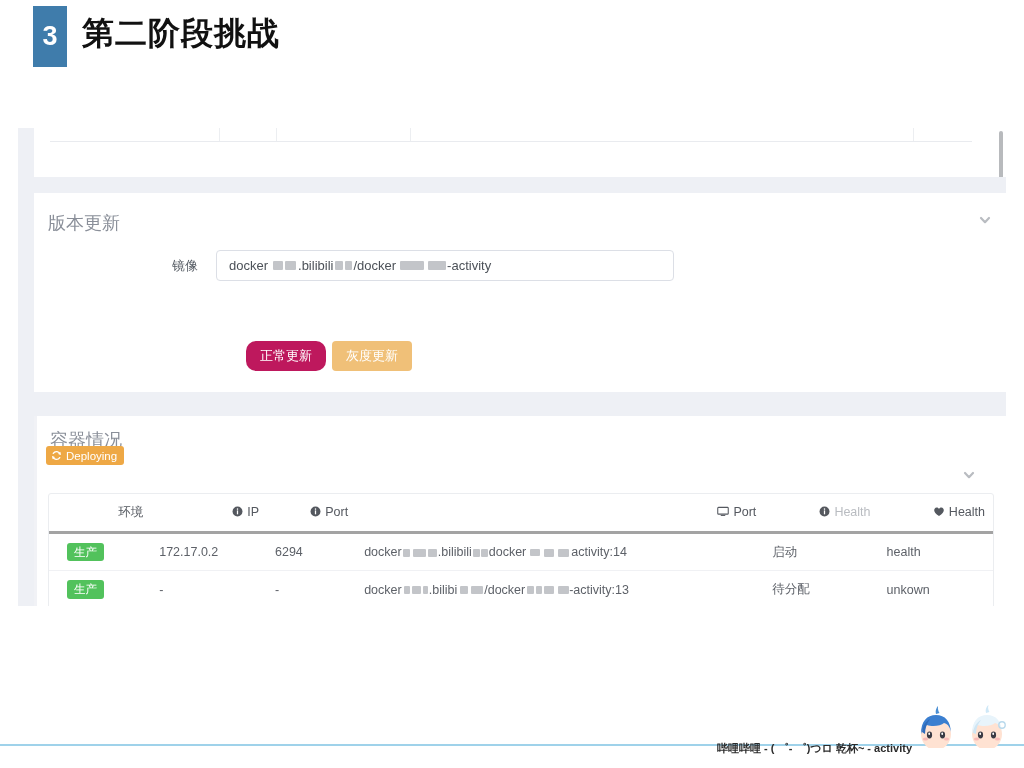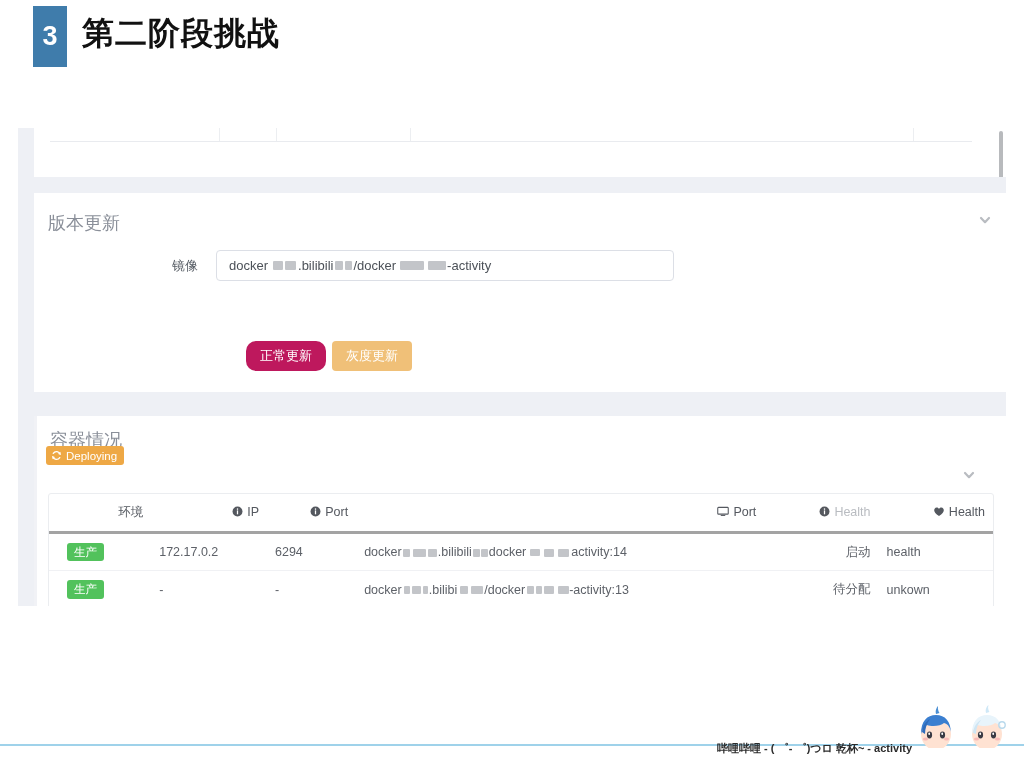--- a/index.html
+++ b/index.html
@@ -265,21 +265,21 @@
     color: #5d6168;
     padding: 9px 8px;
     border-bottom: 1px solid #f0f1f4;
     white-space: nowrap;
   }
   table.ctbl tr:last-child td { border-bottom: none; }
   .col-env { width: 86px; padding-left: 18px !important; }
   .col-ip  { width: 110px; }
   .col-port{ width: 82px; }
   .col-img { width: 424px; }
-  .col-st  { width: 110px; text-align: right; }
+  .col-st  { width: 110px; }
   .col-he  { width: 110px; }
   .badge-env {
     display: inline-block;
     background: #52c25c;
     color: #ffffff;
     font-size: 11.5px;
     border-radius: 3px;
     padding: 2px 7px;
     line-height: 1.25;
   }

